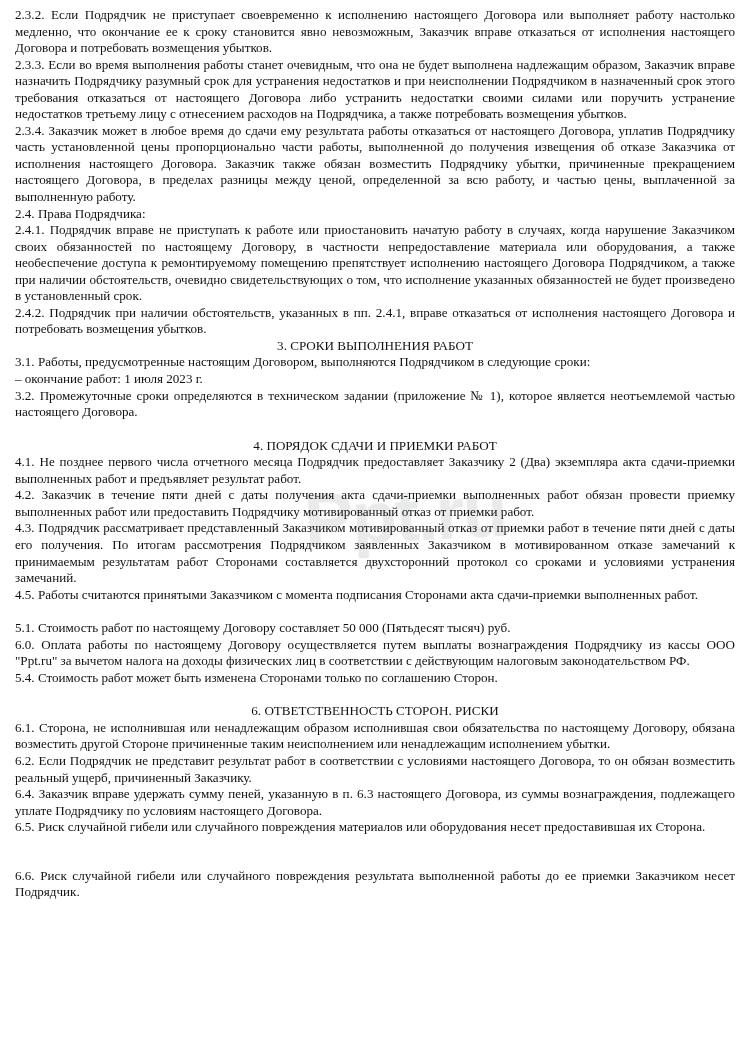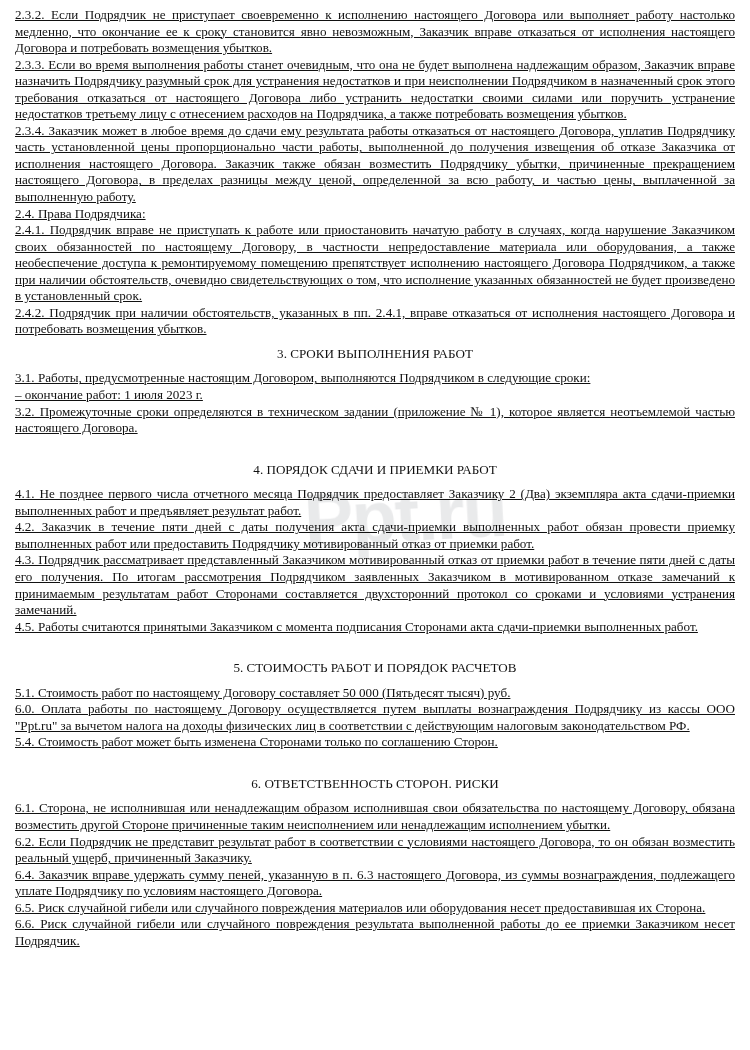--- a/index.html
+++ b/index.html
@@ -47,36 +47,35 @@
   }
   p.para {
     margin: 0;
     padding: 0;
     text-align: justify;
     text-justify: inter-word;
     font-size: 13.1px;
     line-height: 16.55px;
     text-indent: 0;
     hyphens: none;
-    text-decoration: underline;
   }
   h2.section-heading {
-    margin: 8px;
+    margin: 0;
     padding: 0;
     font-size: 13.1px;
     line-height: 16.55px;
     font-weight: normal;
     text-align: center;
   }
   .spacer-md { height: 17px; }
   .dash-line {
     text-align: left;
     text-align-last: left;
   }
-  p.para:last-child { margin-bottom: 0; }
+  p.para:last-child { margin-bottom: 0; margin-top: 32px; }
 </style>
 </head>
 <body>
 
 <div id="page">
 
   <div class="watermark">Ppt.ru</div>
 
   <div class="doc">
 
@@ -95,21 +94,20 @@
 
     <div class="spacer-md"></div>
     <h2 class="section-heading">4. ПОРЯДОК СДАЧИ И ПРИЕМКИ РАБОТ</h2>
 
     <p class="para">4.1. Не позднее первого числа отчетного месяца Подрядчик предоставляет Заказчику 2 (Два) экземпляра акта сдачи-приемки выполненных работ и предъявляет результат работ.</p>
     <p class="para">4.2. Заказчик в течение пяти дней с даты получения акта сдачи-приемки выполненных работ обязан провести приемку выполненных работ или предоставить Подрядчику мотивированный отказ от приемки работ.</p>
     <p class="para">4.3. Подрядчик рассматривает представленный Заказчиком мотивированный отказ от приемки работ в течение пяти дней с даты его получения. По итогам рассмотрения Подрядчиком заявленных Заказчиком в мотивированном отказе замечаний к принимаемым результатам работ Сторонами составляется двухсторонний протокол со сроками и условиями устранения замечаний.</p>
     <p class="para">4.5. Работы считаются принятыми Заказчиком с момента подписания Сторонами акта сдачи-приемки выполненных работ.</p>
 
     <div class="spacer-md"></div>
-    <h2 class="section-heading">5. СТОИМОСТЬ РАБОТ И ПОРЯДОК РАСЧЕТОВ</h2>
 
     <p class="para dash-line">5.1. Стоимость работ по настоящему Договору составляет 50 000 (Пятьдесят тысяч) руб.</p>
     <p class="para">6.0. Оплата работы по настоящему Договору осуществляется путем выплаты вознаграждения Подрядчику из кассы ООО "Ppt.ru" за вычетом налога на доходы физических лиц в соответствии с действующим налоговым законодательством РФ.</p>
     <p class="para dash-line">5.4. Стоимость работ может быть изменена Сторонами только по соглашению Сторон.</p>
 
     <div class="spacer-md"></div>
     <h2 class="section-heading">6. ОТВЕТСТВЕННОСТЬ СТОРОН. РИСКИ</h2>
 
     <p class="para">6.1. Сторона, не исполнившая или ненадлежащим образом исполнившая свои обязательства по настоящему Договору, обязана возместить другой Стороне причиненные таким неисполнением или ненадлежащим исполнением убытки.</p>
     <p class="para">6.2. Если Подрядчик не представит результат работ в соответствии с условиями настоящего Договора, то он обязан возместить реальный ущерб, причиненный Заказчику.</p>

